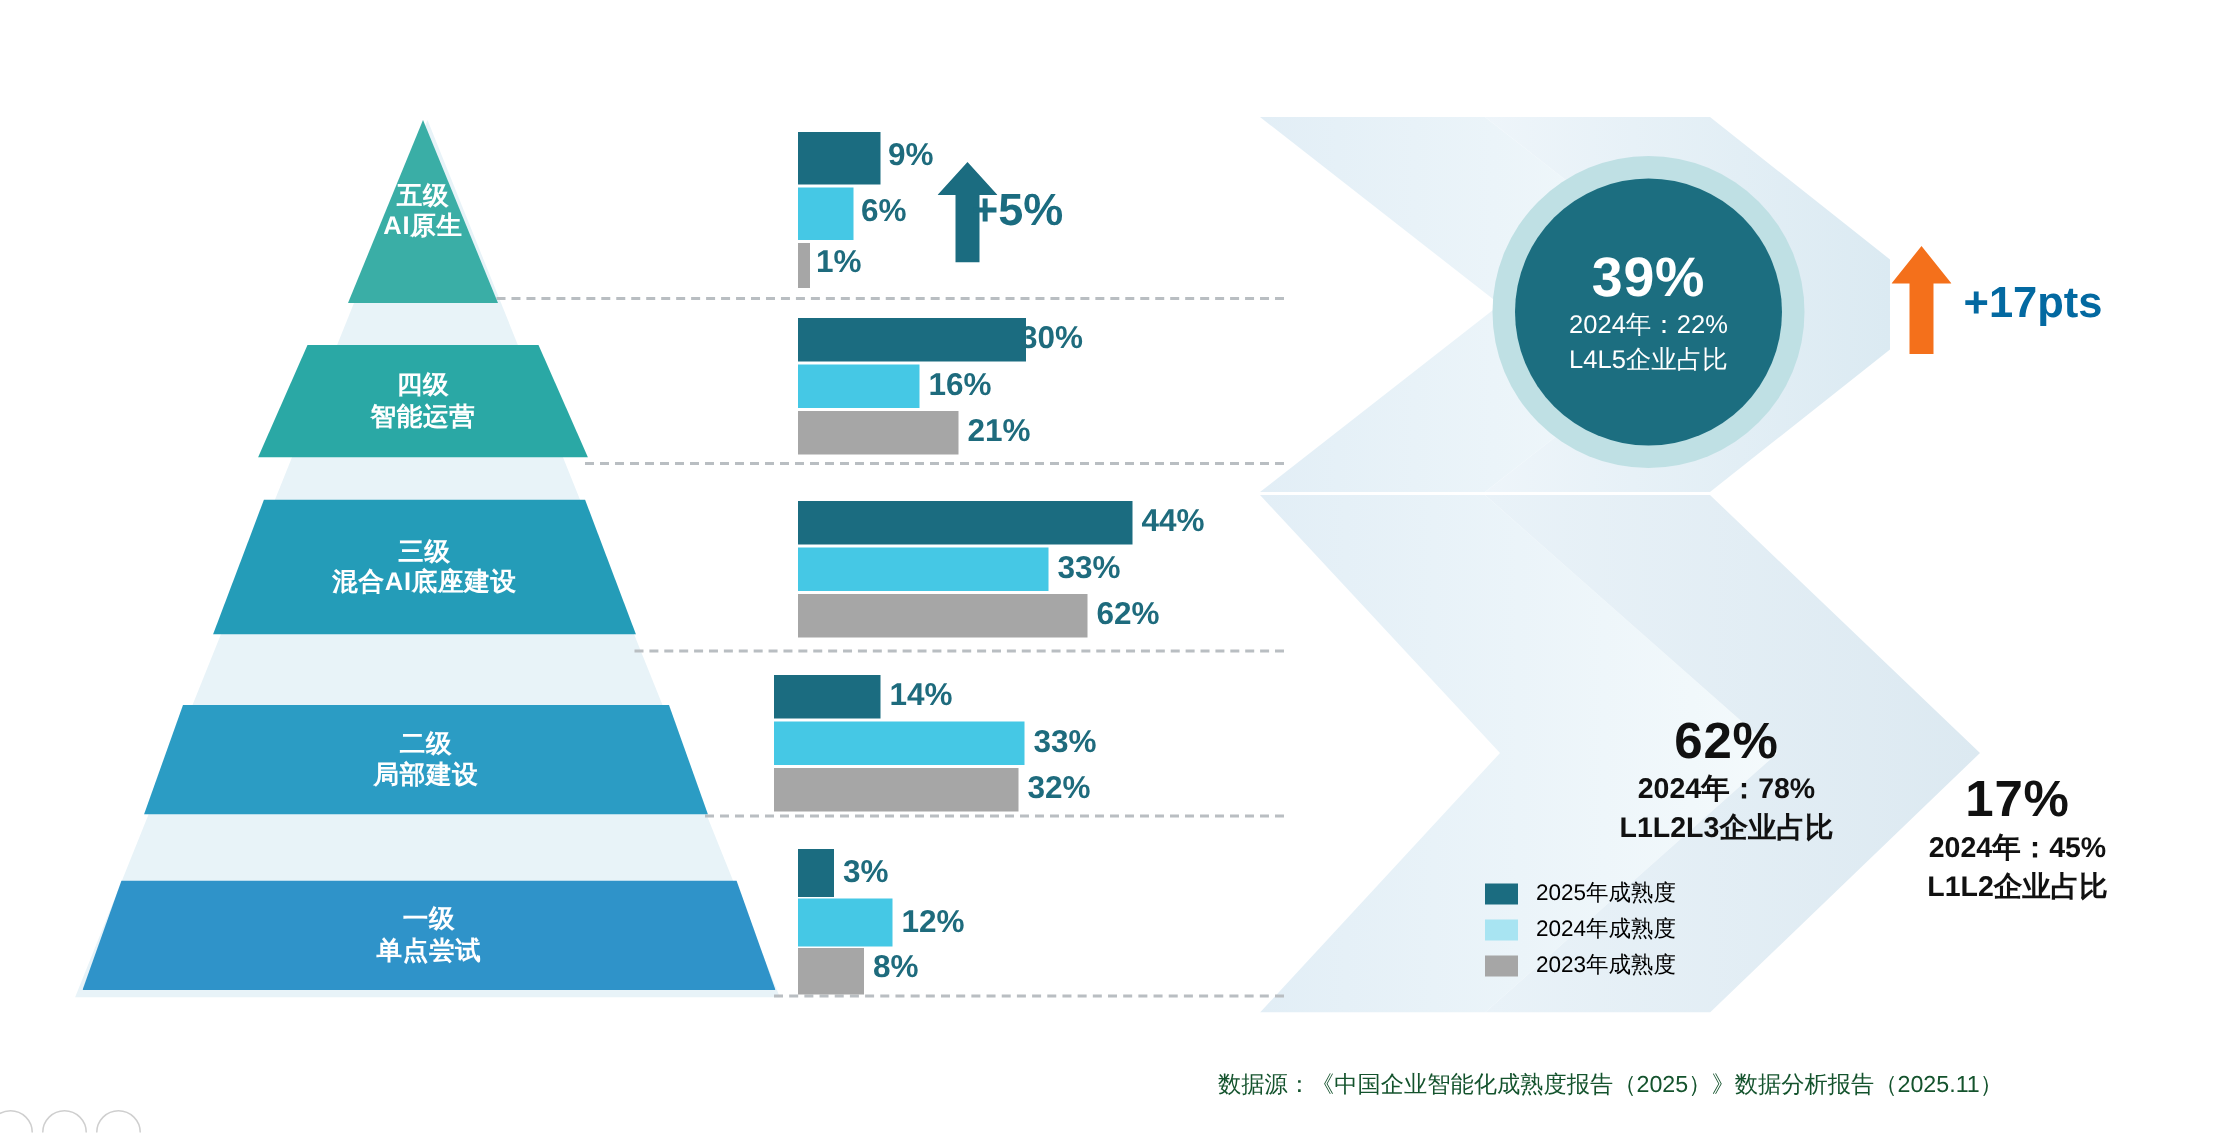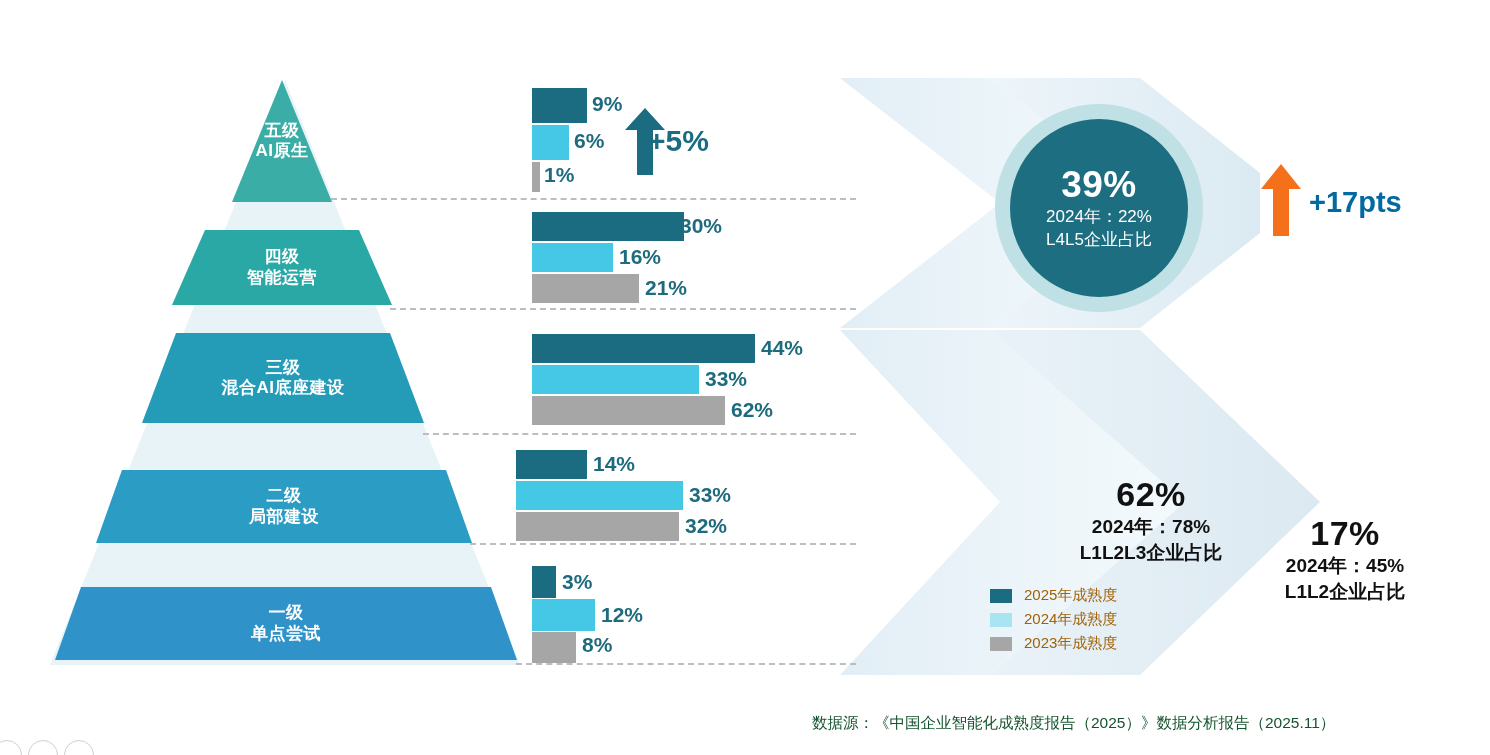--- a/index.html
+++ b/index.html
@@ -62,21 +62,21 @@
   .callout .co-sub { font-size: 19px; font-weight: bold; line-height: 1.35; white-space: nowrap; }
 
   .plus-label {
     position: absolute; font-weight: bold; white-space: nowrap;
   }
 
   
   #legend { position: absolute; left: 990px; top: 585px; }
   .leg-item { display: flex; align-items: center; height: 21px; margin-bottom: 3px; }
   .leg-swatch { width: 22px; height: 14px; margin-right: 12px; flex: 0 0 auto; }
-  .leg-text { font-size: 15px; color: #a16207; }
+  .leg-text { font-size: 15px; color: #000000; }
 
   
   #source {
     position: absolute; left: 812px; top: 713px;
     font-size: 15.5px; color: #14532d; white-space: nowrap;
   }
 
   
   .corner-icon {
     position: absolute; border-radius: 50%;

